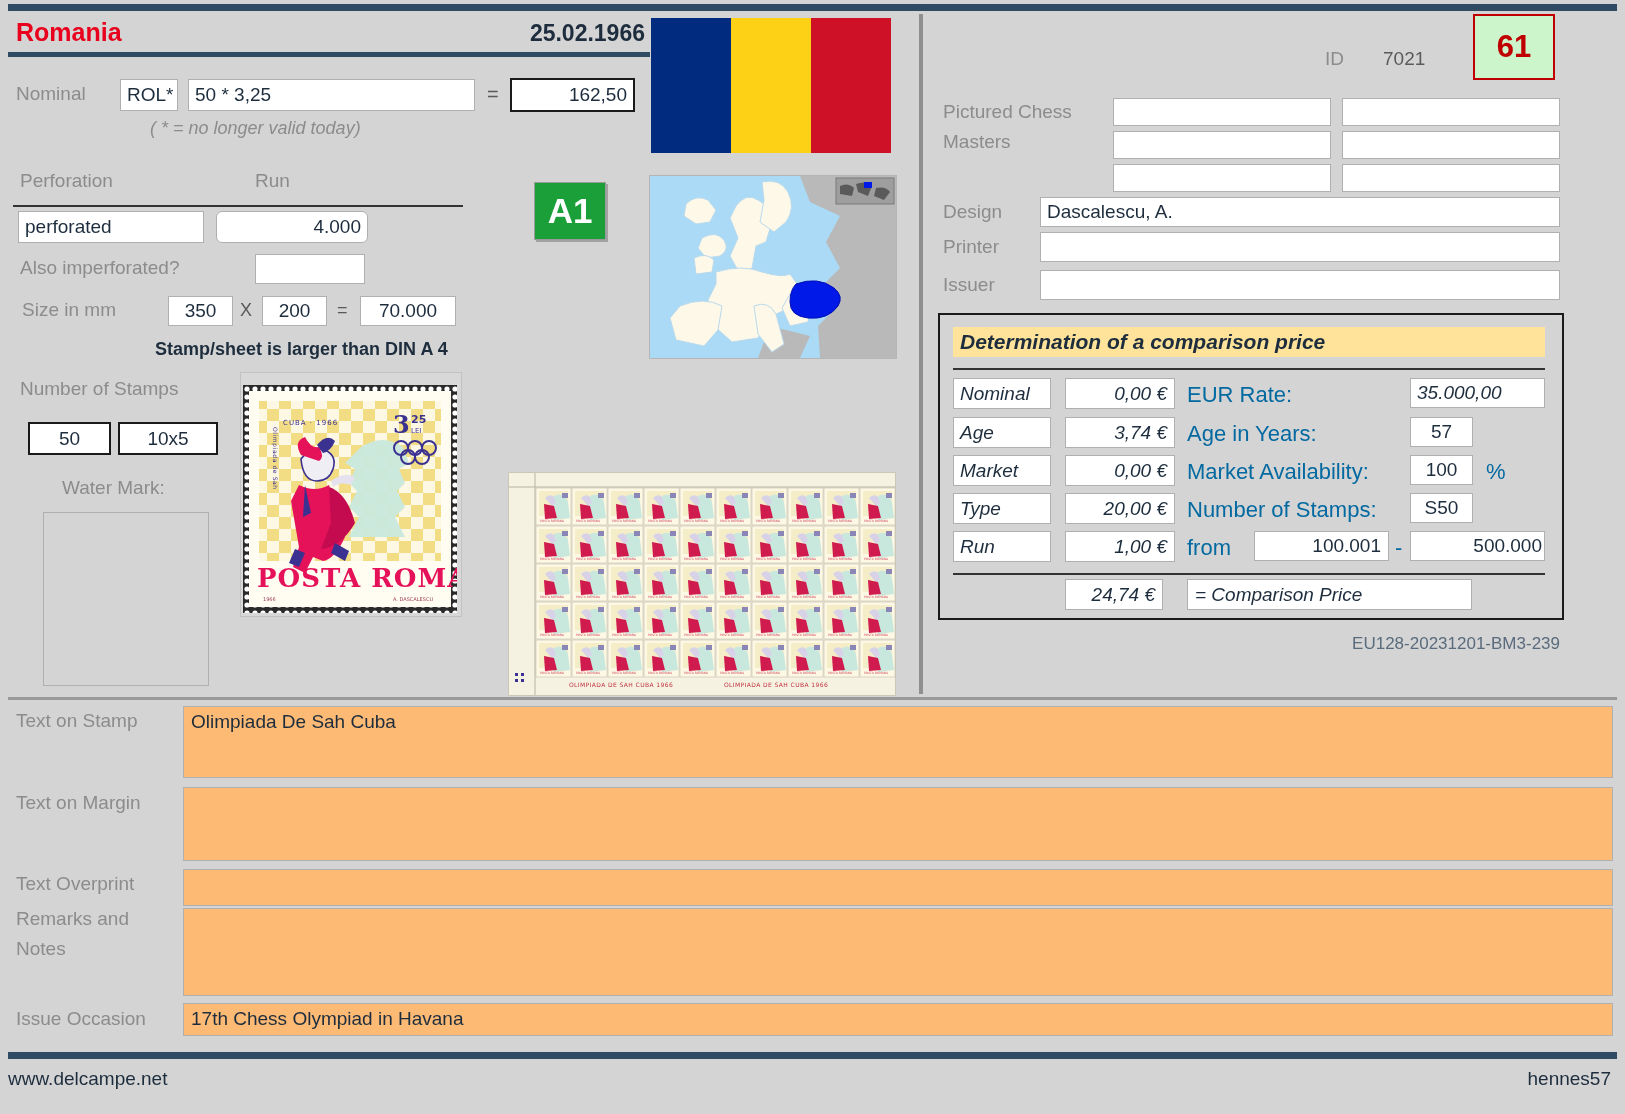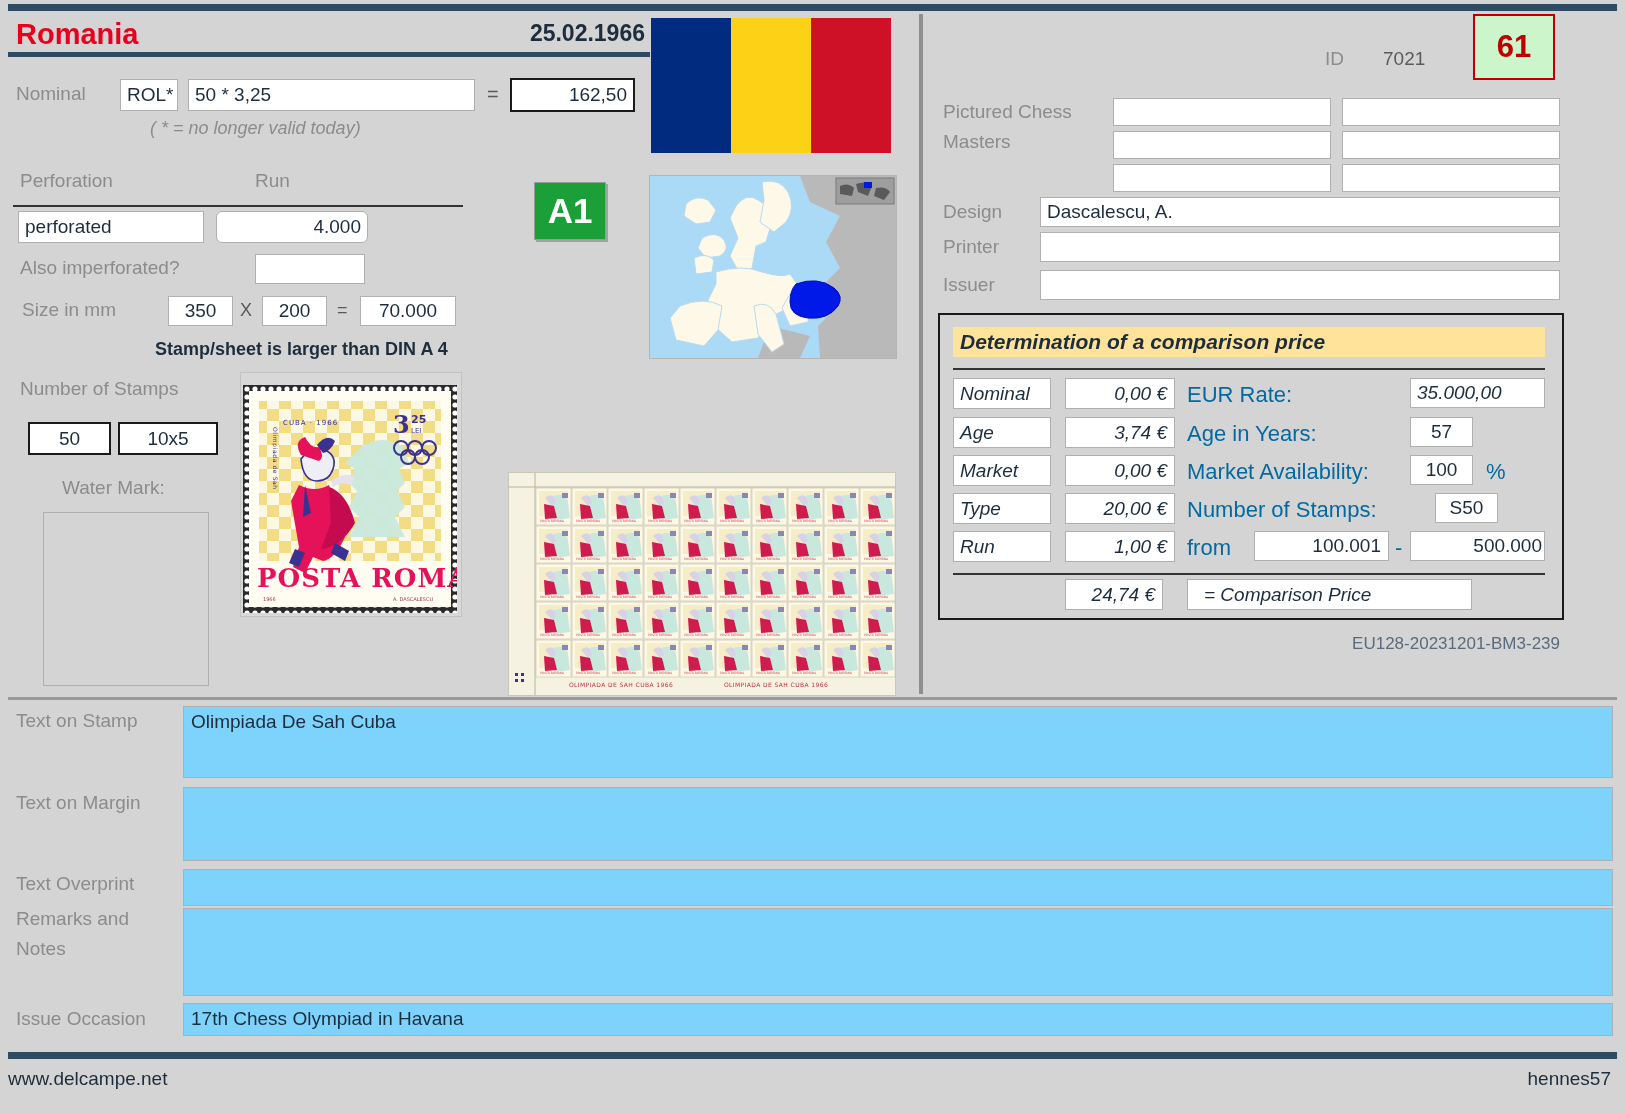--- a/index.html
+++ b/index.html
@@ -25,21 +25,21 @@
   .fld.right{justify-content:flex-end;}
   .fld.center{justify-content:center;}
   .fld.thick{border:2px solid #1a1a1a;}
 
   
   .rule-top{position:absolute;left:8px;top:4px;width:1609px;height:7px;background:#2e4b63;}
   .rule-head{position:absolute;left:8px;top:52px;width:642px;height:5px;background:#2e4b63;}
   .rule-bottom{position:absolute;left:8px;top:1052px;width:1609px;height:7px;background:#2e4b63;}
 
   
-  #country-title{position:absolute;left:16px;top:18px;font-size:29px;font-weight:bold;color:#e8001c;}
+  #country-title{position:absolute;left:16px;top:18px;font-size:25px;font-weight:bold;color:#e8001c;}
   #issue-date{position:absolute;left:430px;top:20px;width:215px;text-align:right;font-size:23px;font-weight:bold;color:#1d2d3d;}
 
   
   #nominal-label{position:absolute;left:16px;top:83px;}
   #nominal-currency{position:absolute;left:120px;top:79px;width:58px;height:32px;}
   #nominal-expr{position:absolute;left:188px;top:79px;width:287px;height:32px;}
   #equals-1{position:absolute;left:487px;top:83px;font-size:20px;color:#5a5a5a;}
   #nominal-total{position:absolute;left:510px;top:78px;width:125px;height:34px;}
   #nominal-note{position:absolute;left:150px;top:118px;font-size:18px;font-style:italic;color:#8c8c8c;}
 
@@ -157,29 +157,29 @@
 
   #cmp-result-val{
     position:absolute;left:1065px;top:579px;width:98px;height:31px;
     background:#fff;border:1px solid #b0b0b0;
     display:flex;align-items:center;justify-content:flex-end;padding-right:7px;box-sizing:border-box;
     font-size:19px;font-style:italic;color:#1d2d3d;
   }
   #cmp-result-label{
     position:absolute;left:1187px;top:579px;width:285px;height:31px;
     background:#fff;border:1px solid #b0b0b0;
-    display:flex;align-items:center;padding-left:16px;box-sizing:border-box;
+    display:flex;align-items:center;padding-left:7px;box-sizing:border-box;
     font-size:19px;font-style:italic;color:#1d2d3d;
   }
   #archive-code{position:absolute;left:1150px;top:634px;width:410px;text-align:right;font-size:17px;color:#5a6b7d;}
 
   
   .btm-label{position:absolute;font-size:19px;color:#8c8c8c;}
   .btm-field{
-    position:absolute;background:#7dd3fc;border:1px solid #b0b0b0;
+    position:absolute;background:#fdba74;border:1px solid #b0b0b0;
     box-sizing:border-box;padding:4px 7px;
     font-size:19px;color:#1d2d3d;
   }
 
   
   #footer-left{position:absolute;left:8px;top:1068px;font-size:19px;color:#1d2d3d;}
   #footer-right{position:absolute;right:14px;top:1068px;font-size:19px;color:#1d2d3d;}
 </style>
 </head>
 <body>
@@ -821,21 +821,21 @@
 
   <div class="cmp-name" style="top:455px">Market</div>
   <div class="cmp-val" style="top:455px">0,00 €</div>
   <div class="cmp-desc" style="top:459px">Market Availability:</div>
   <div class="cmp-input" style="top:455px;left:1410px;width:63px;justify-content:center;">100</div>
   <div class="cmp-desc" style="top:459px;left:1486px;">%</div>
 
   <div class="cmp-name" style="top:493px">Type</div>
   <div class="cmp-val" style="top:493px">20,00 €</div>
   <div class="cmp-desc" style="top:497px">Number of Stamps:</div>
-  <div class="cmp-input" style="top:493px;left:1410px;width:63px;justify-content:center;margin-left:25px;">S50</div>
+  <div class="cmp-input" style="top:493px;left:1410px;width:63px;justify-content:center;">S50</div>
 
   <div class="cmp-name" style="top:531px">Run</div>
   <div class="cmp-val" style="top:531px">1,00 €</div>
   <div class="cmp-desc" style="top:535px">from</div>
   <div class="cmp-input" style="top:531px;left:1254px;width:135px;justify-content:flex-end;padding-right:7px;padding-left:30px;">100.001</div>
   <div class="cmp-desc" style="top:535px;left:1395px;">-</div>
   <div class="cmp-input" style="top:531px;left:1410px;width:135px;justify-content:flex-end;padding-right:2px;">500.000</div>
 
   <div id="cmp-result-val">24,74 €</div>
   <div id="cmp-result-label">= Comparison Price</div>

